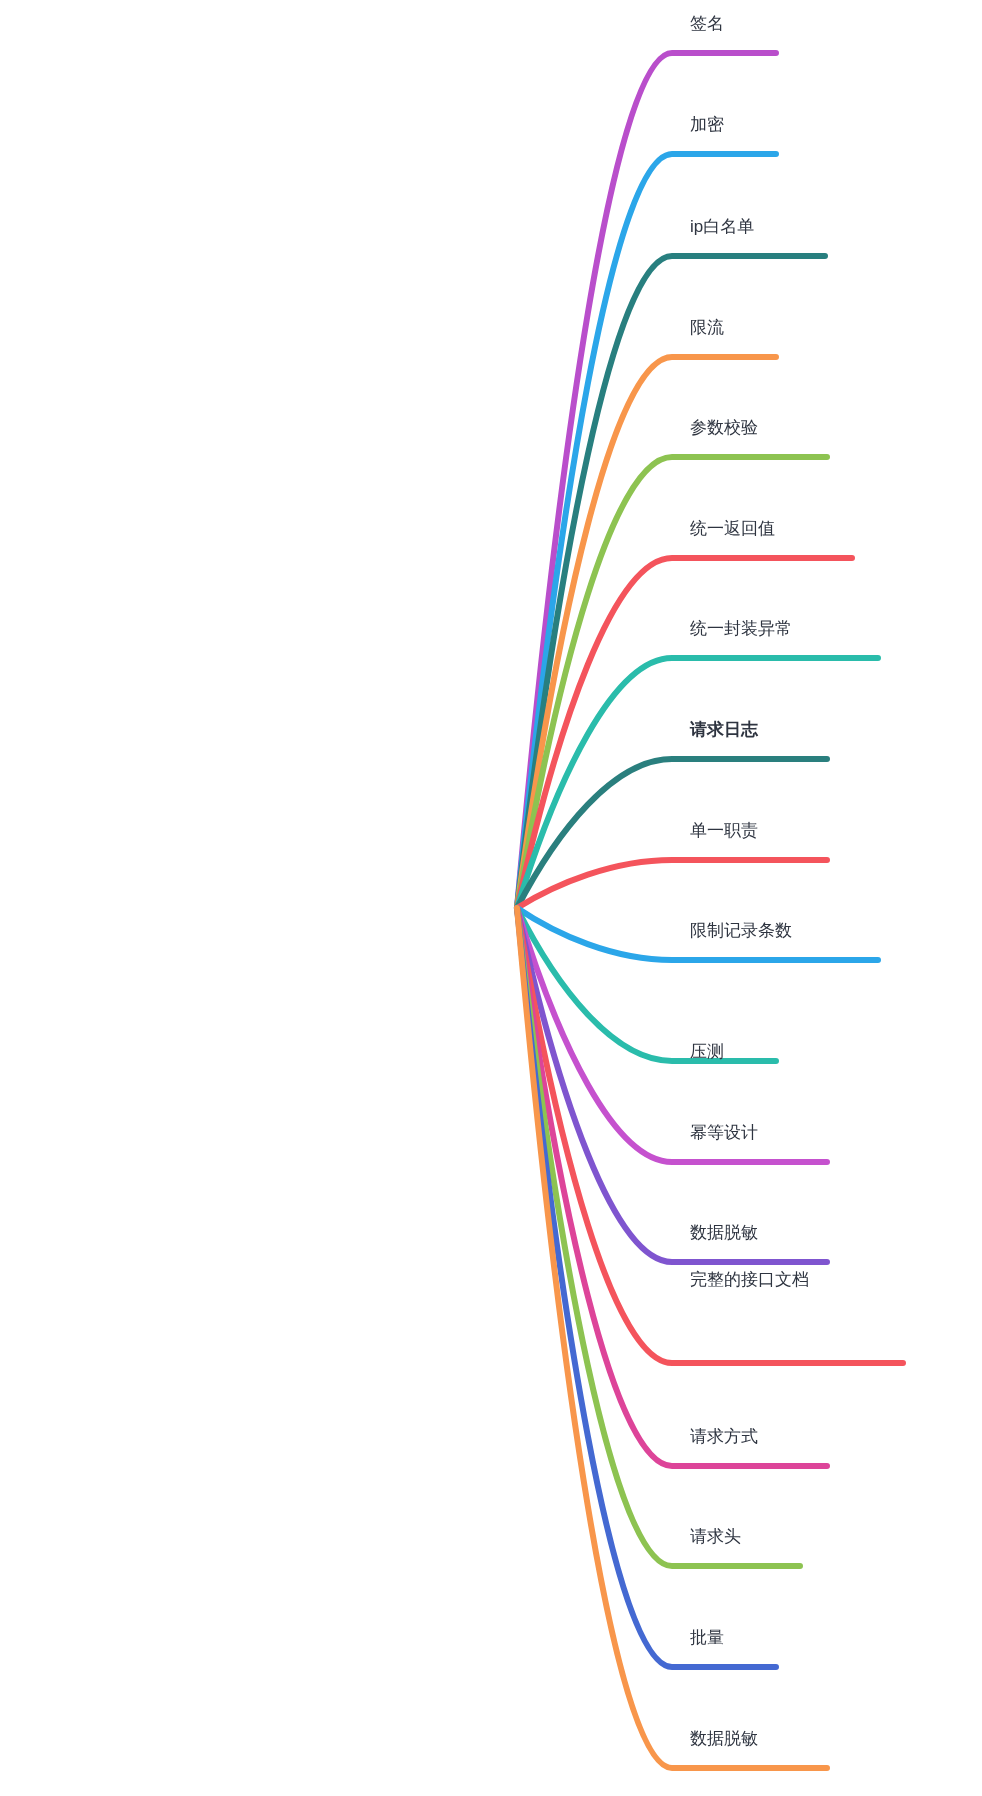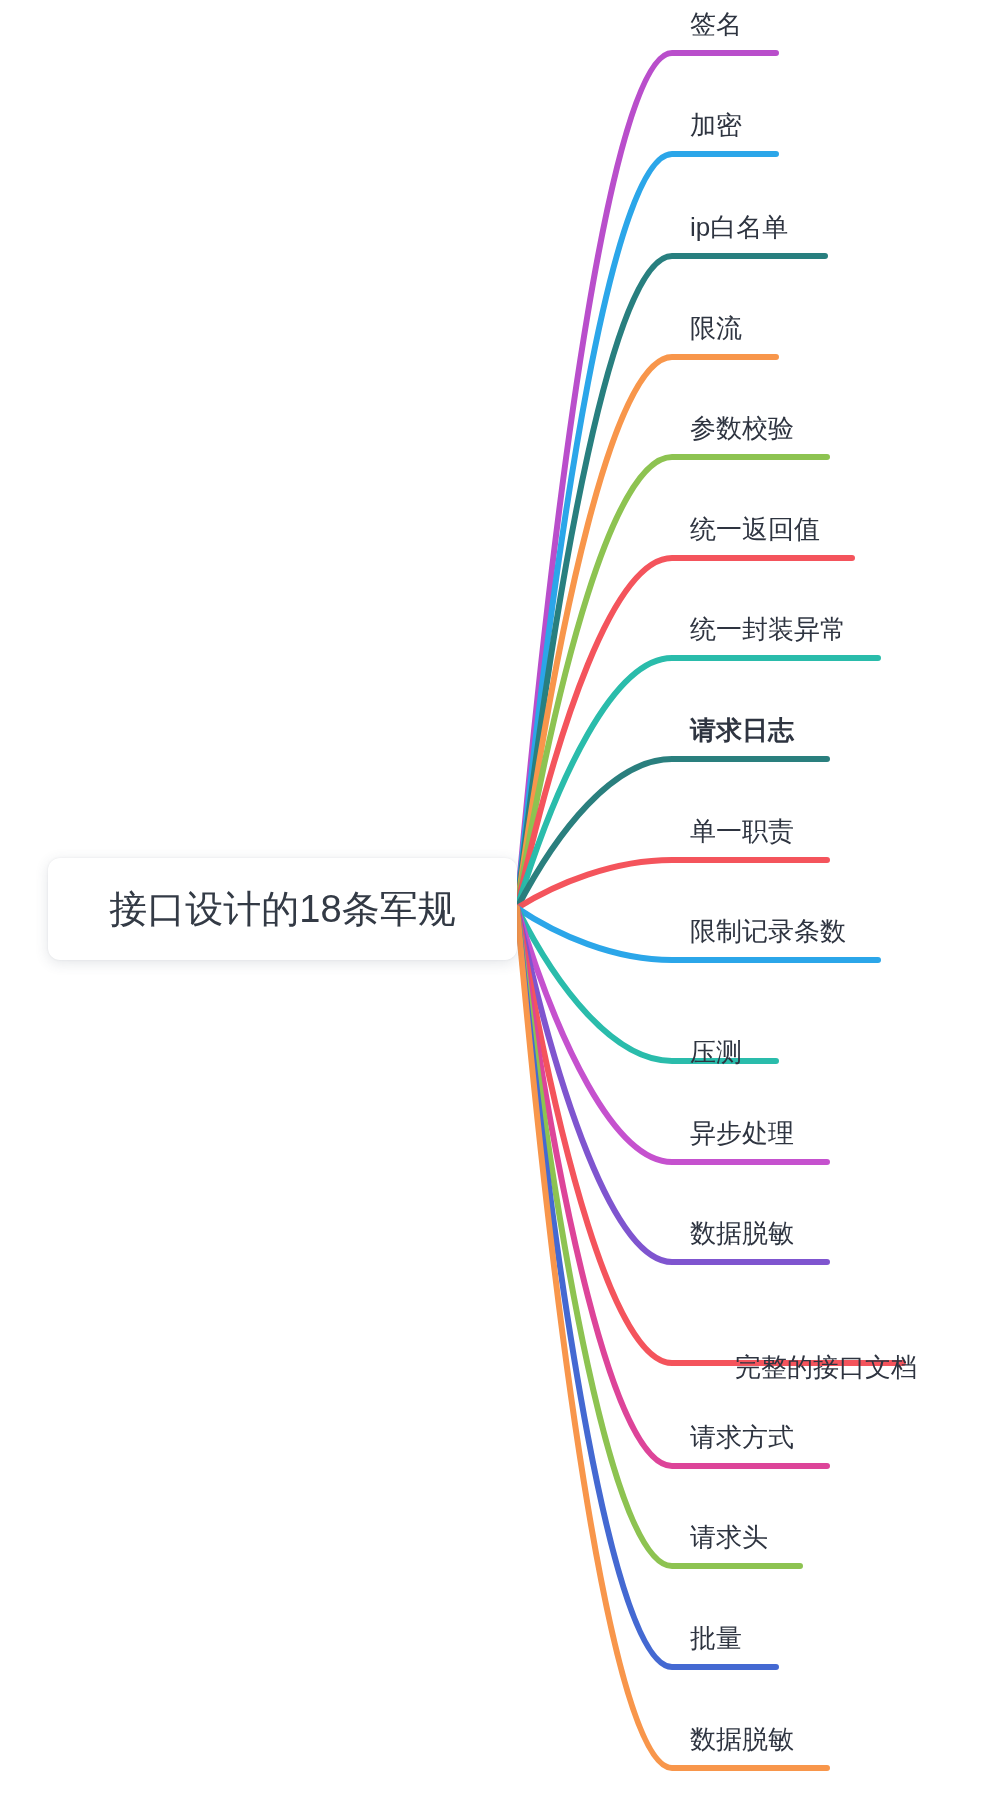--- a/index.html
+++ b/index.html
@@ -20,21 +20,21 @@
     left: 0;
     top: 0;
     width: 982px;
     height: 1796px;
   }
   .branch-label {
     position: absolute;
     left: 690px;
     height: 30px;
     line-height: 30px;
-    font-size: 26px;
+    font-size: 17px;
     color: #2e3440;
     white-space: nowrap;
     cursor: pointer;
   }
   .root-node {
     position: absolute;
     left: 48px;
     top: 858px;
     width: 469px;
     height: 102px;
@@ -70,37 +70,34 @@
       <path d="M 517 908 C 557 988, 614 1061, 672 1061 L 776 1061" fill="none" stroke="#2abcab" stroke-width="6" stroke-linecap="round"></path>
       <path d="M 517 908 C 557 1040, 614 1162, 672 1162 L 827 1162" fill="none" stroke="#c551ce" stroke-width="6" stroke-linecap="round"></path>
       <path d="M 517 908 C 557 1092, 614 1262, 672 1262 L 827 1262" fill="none" stroke="#7f55cf" stroke-width="6" stroke-linecap="round"></path>
       <path d="M 517 908 C 557 1145, 614 1363, 672 1363 L 903 1363" fill="none" stroke="#f4545c" stroke-width="6" stroke-linecap="round"></path>
       <path d="M 517 908 C 557 1198, 614 1466, 672 1466 L 827 1466" fill="none" stroke="#dd4499" stroke-width="6" stroke-linecap="round"></path>
       <path d="M 517 908 C 557 1250, 614 1566, 672 1566 L 800 1566" fill="none" stroke="#8dc351" stroke-width="6" stroke-linecap="round"></path>
       <path d="M 517 908 C 557 1303, 614 1667, 672 1667 L 776 1667" fill="none" stroke="#4469d2" stroke-width="6" stroke-linecap="round"></path>
       <path d="M 517 908 C 557 1355, 614 1768, 672 1768 L 827 1768" fill="none" stroke="#f8964b" stroke-width="6" stroke-linecap="round"></path>
     </svg>
 
-  <div class="root-node">
-    <span class="root-text">接口设计的18条军规</span>
-  </div>
 
   <div id="labels">
       <div class="branch-label" style="top: 9px;">签名</div>
       <div class="branch-label" style="top: 110px;">加密</div>
       <div class="branch-label" style="top: 212px;">ip白名单</div>
       <div class="branch-label" style="top: 313px; text-align: center;">限流</div>
       <div class="branch-label" style="top: 413px;">参数校验</div>
       <div class="branch-label" style="top: 514px;">统一返回值</div>
       <div class="branch-label" style="top: 614px;">统一封装异常</div>
       <div class="branch-label" style="top: 715px; font-weight: bold;">请求日志</div>
       <div class="branch-label" style="top: 816px;">单一职责</div>
       <div class="branch-label" style="top: 916px;">限制记录条数</div>
       <div class="branch-label" style="top: 1017px; margin-top: 20px;">压测</div>
-      <div class="branch-label" style="top: 1118px;">异步处理</div>
+      <div class="branch-label" style="top: 1118px;">幂等设计</div>
       <div class="branch-label" style="top: 1218px;">数据脱敏</div>
-      <div class="branch-label" style="top: 1352px; margin-left: 45px;">完整的接口文档</div>
+      <div class="branch-label" style="top: 1265px;">完整的接口文档</div>
       <div class="branch-label" style="top: 1422px;">请求方式</div>
       <div class="branch-label" style="top: 1522px;">请求头</div>
       <div class="branch-label" style="top: 1623px;">批量</div>
       <div class="branch-label" style="top: 1724px;">数据脱敏</div>
     </div>
 </div>
 
 </body></html>

